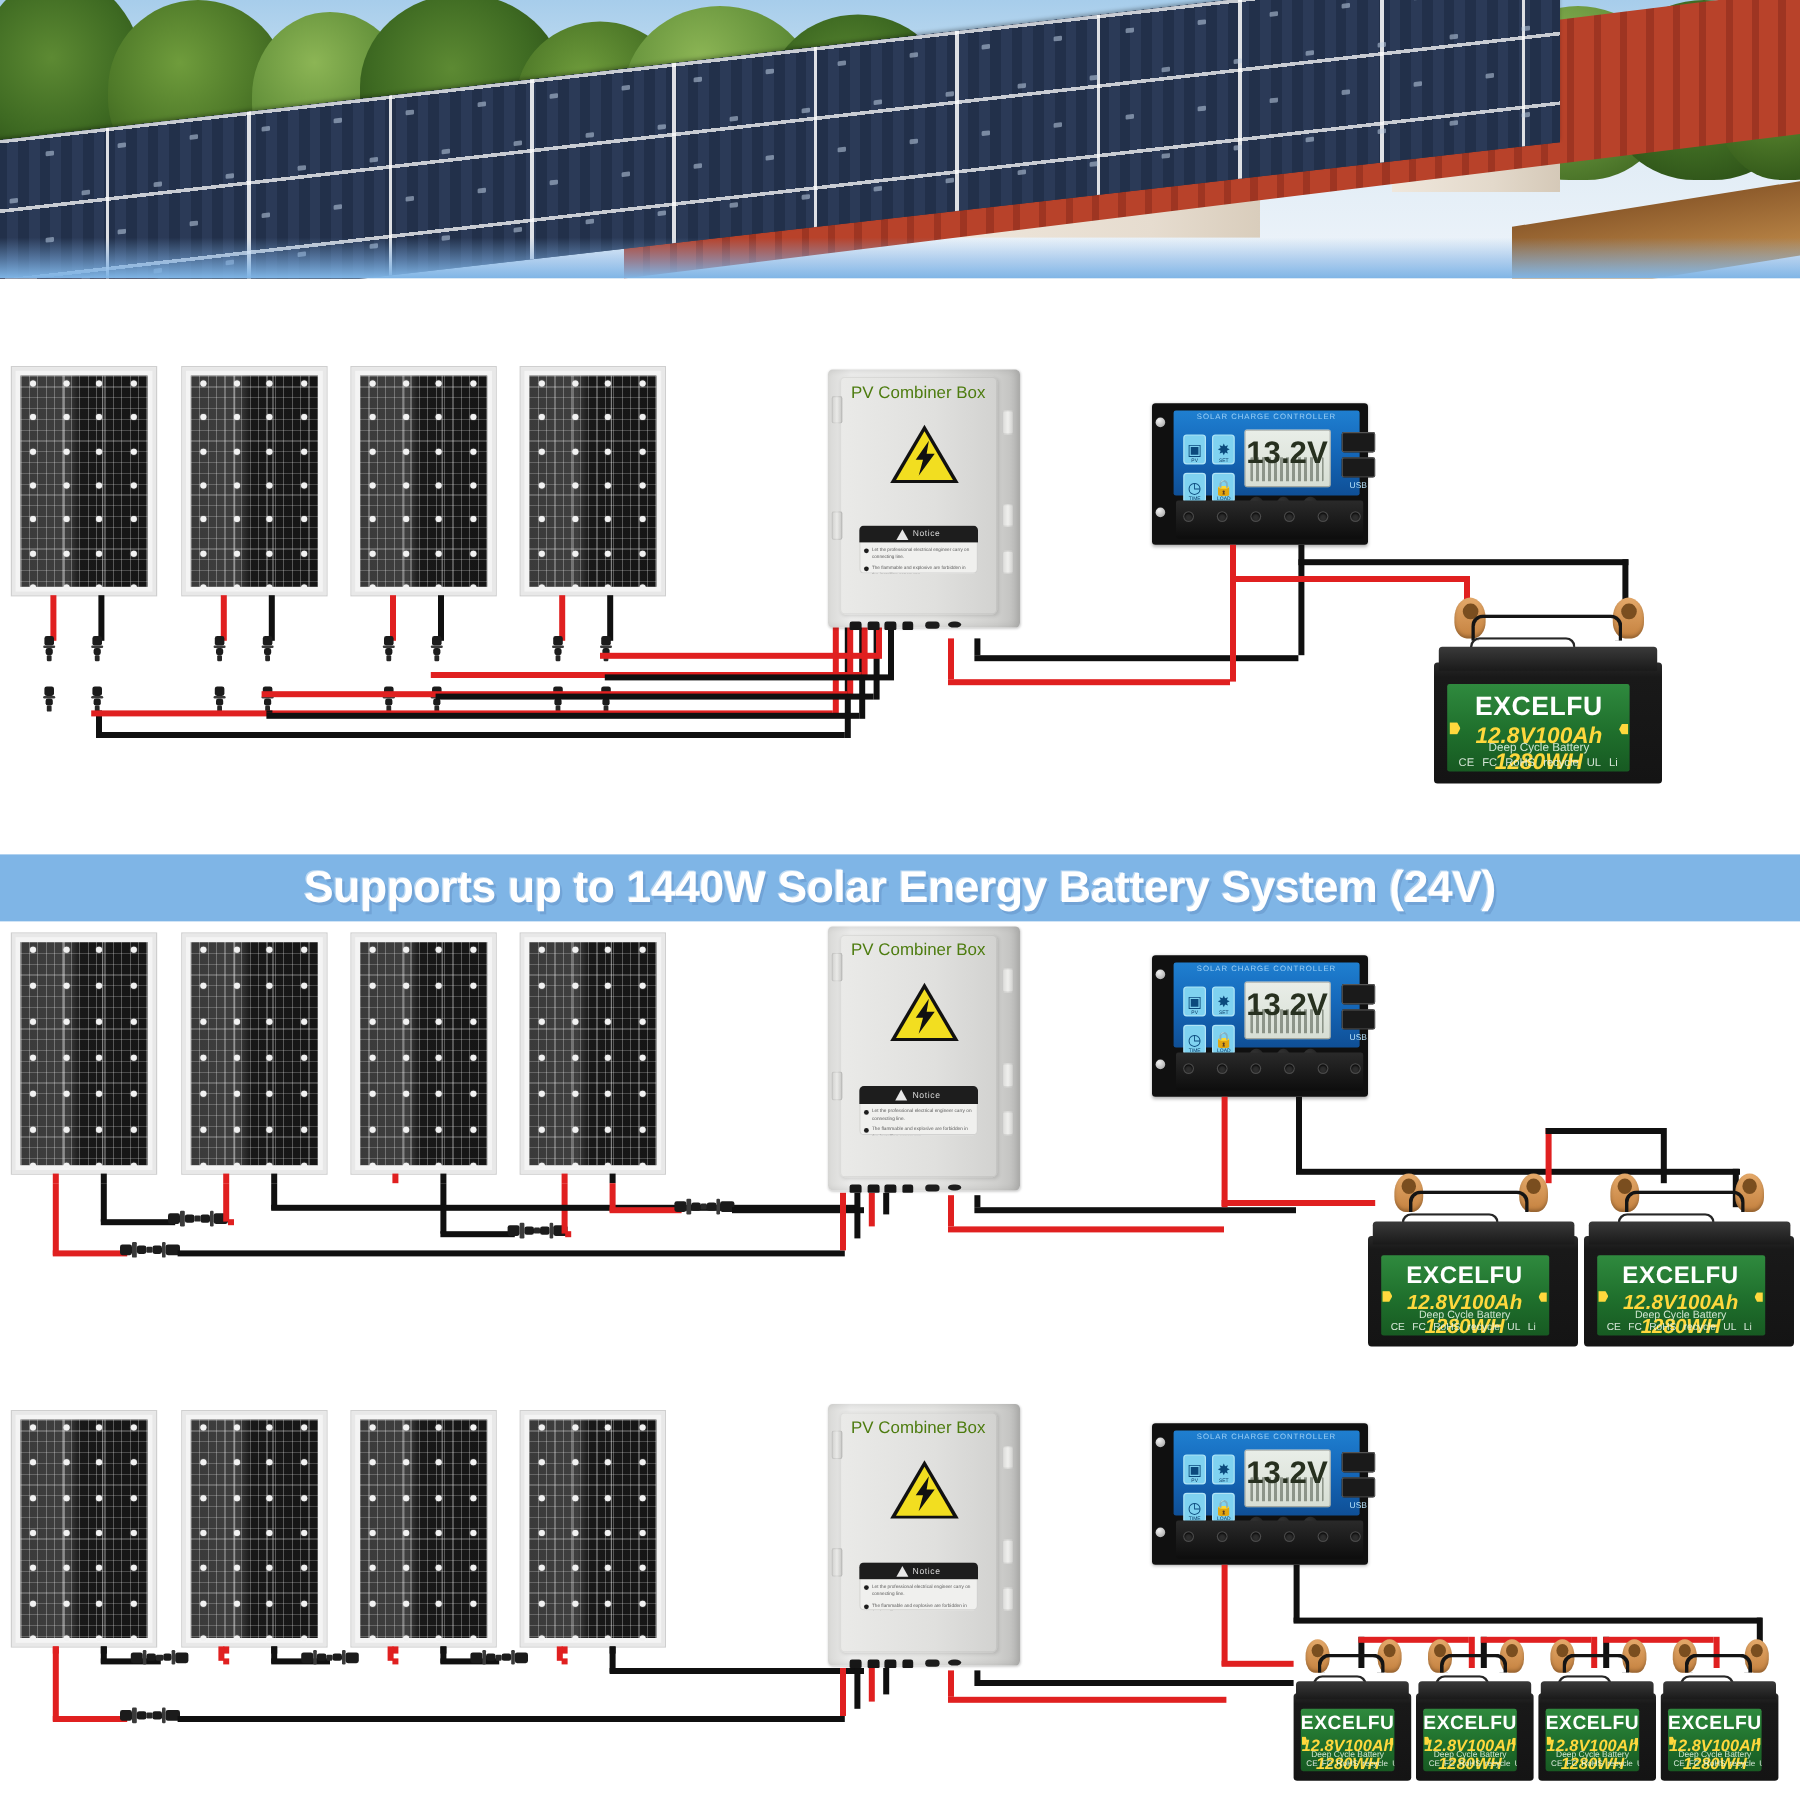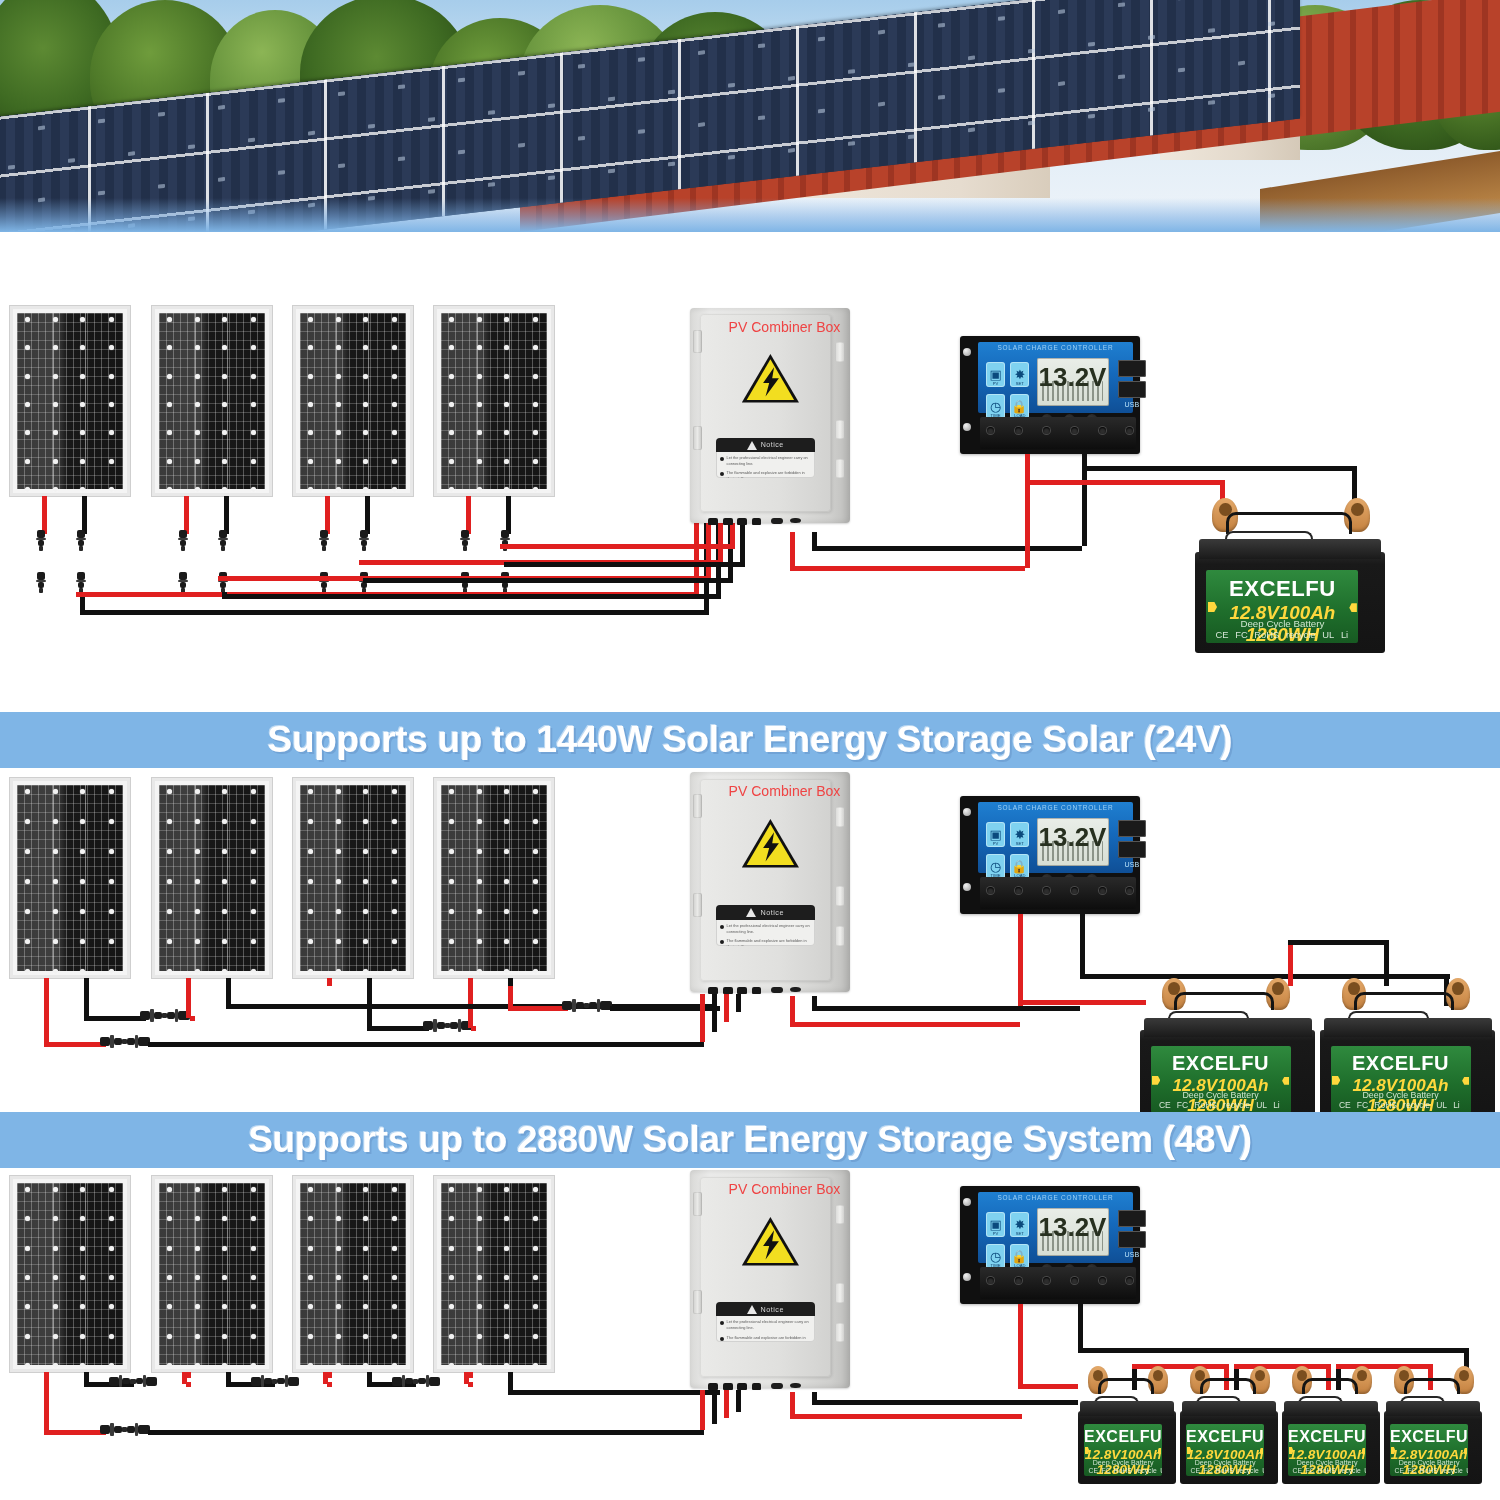--- a/index.html
+++ b/index.html
@@ -135,21 +135,21 @@
     border-radius:4px;
     box-shadow: inset -3px 0 6px rgba(0,0,0,.12), 0 1px 2px rgba(0,0,0,.18);
   }
   .cbox .lid {
     position:absolute; left:6%; top:3%; width:82%; height:92%;
     background:linear-gradient(to right,#eaeae8,#e0e0de 60%,#d2d2d0);
     border-radius:4px; box-shadow:inset 0 0 0 1px rgba(0,0,0,.06), 1px 1px 3px rgba(0,0,0,.12);
   }
   .cbox .title {
     position:absolute; left:0; right:6%; top:5%;
-    text-align:right; color:#ef4444;
+    text-align:center; color:#4d7c0f;
     font-family:"Liberation Sans",sans-serif;
   }
   .cbox .hinge {
     position:absolute; width:9px; background:linear-gradient(to right,#cfcfcd,#eaeae8,#c4c4c2);
     border-radius:2px;
     box-shadow:inset 0 0 0 1px rgba(0,0,0,.08);
   }
   .cbox .latch {
     position:absolute; width:10px; background:linear-gradient(to right,#d8d8d6,#f0f0ee,#c9c9c7);
     border-radius:2px; box-shadow:inset 0 0 0 1px rgba(0,0,0,.08);
@@ -725,21 +725,21 @@
             <span style="opacity:.9;">RoHS</span>
             <span style="opacity:.9;">recycle</span>
             <span style="opacity:.9;">UL</span>
             <span style="opacity:.9;">Li</span>
           </div>
         </div>
       </div>
     </div>
 
   <div class="banner" style="top:712px">
-    <div class="txt">Supports up to 1440W Solar Energy Storage Solar (24V)</div>
+    <div class="txt">Supports up to 1440W Solar Energy Battery System (24V)</div>
   </div>
 
   <div class="section" id="sec24v" style="top:768px;height:342px">
       <div class="panel" style="left:10px;top:10px;width:120px;height:200px;">
         <div class="cells"></div>
         <div class="busbar" style="left:39.6px;"></div>
         <div class="busbar" style="left:72px;"></div>
         <div class="dot" style="left:12px;top:8px;"></div>
         <div class="dot" style="left:12px;top:38px;"></div>
         <div class="dot" style="left:12px;top:68px;"></div>
@@ -1065,23 +1065,20 @@
             <span style="opacity:.9;">FC</span>
             <span style="opacity:.9;">RoHS</span>
             <span style="opacity:.9;">recycle</span>
             <span style="opacity:.9;">UL</span>
             <span style="opacity:.9;">Li</span>
           </div>
         </div>
       </div>
     </div>
 
-  <div class="banner" style="top:1112px">
-    <div class="txt">Supports up to 2880W Solar Energy Storage System (48V)</div>
-  </div>
 
   <div class="section" id="sec48v" style="top:1168px;height:332px">
       <div class="panel" style="left:10px;top:8px;width:120px;height:196px;">
         <div class="cells"></div>
         <div class="busbar" style="left:39.6px;"></div>
         <div class="busbar" style="left:72px;"></div>
         <div class="dot" style="left:12px;top:8px;"></div>
         <div class="dot" style="left:12px;top:37.33333333333333px;"></div>
         <div class="dot" style="left:12px;top:66.66666666666666px;"></div>
         <div class="dot" style="left:12px;top:96px;"></div>

